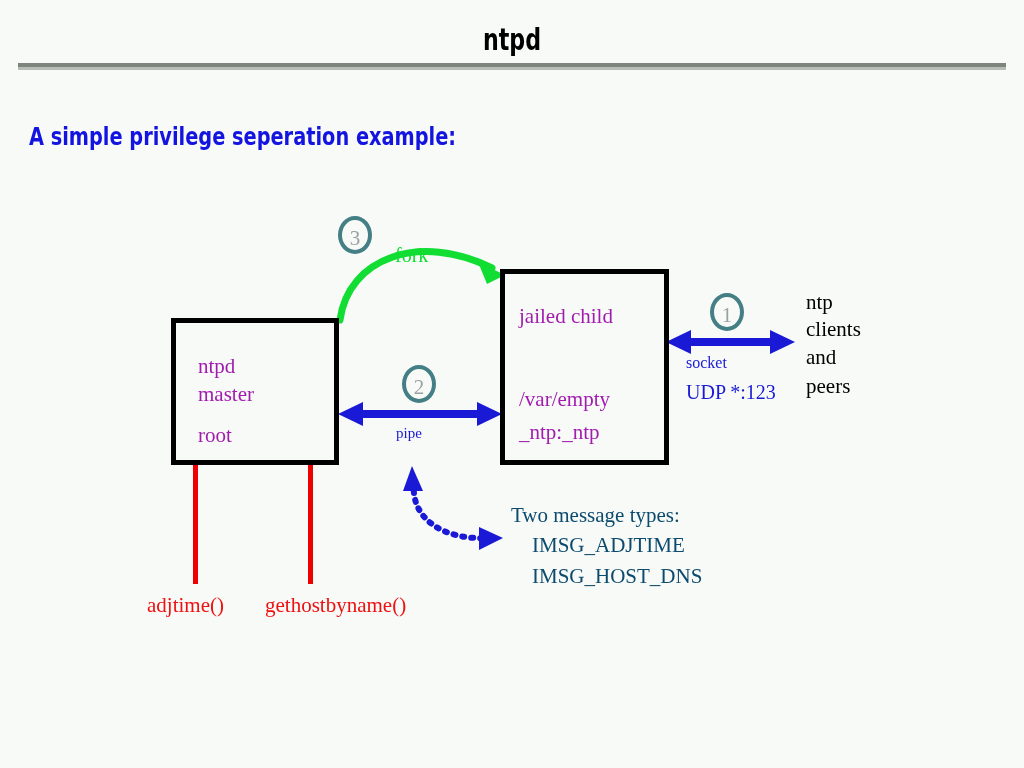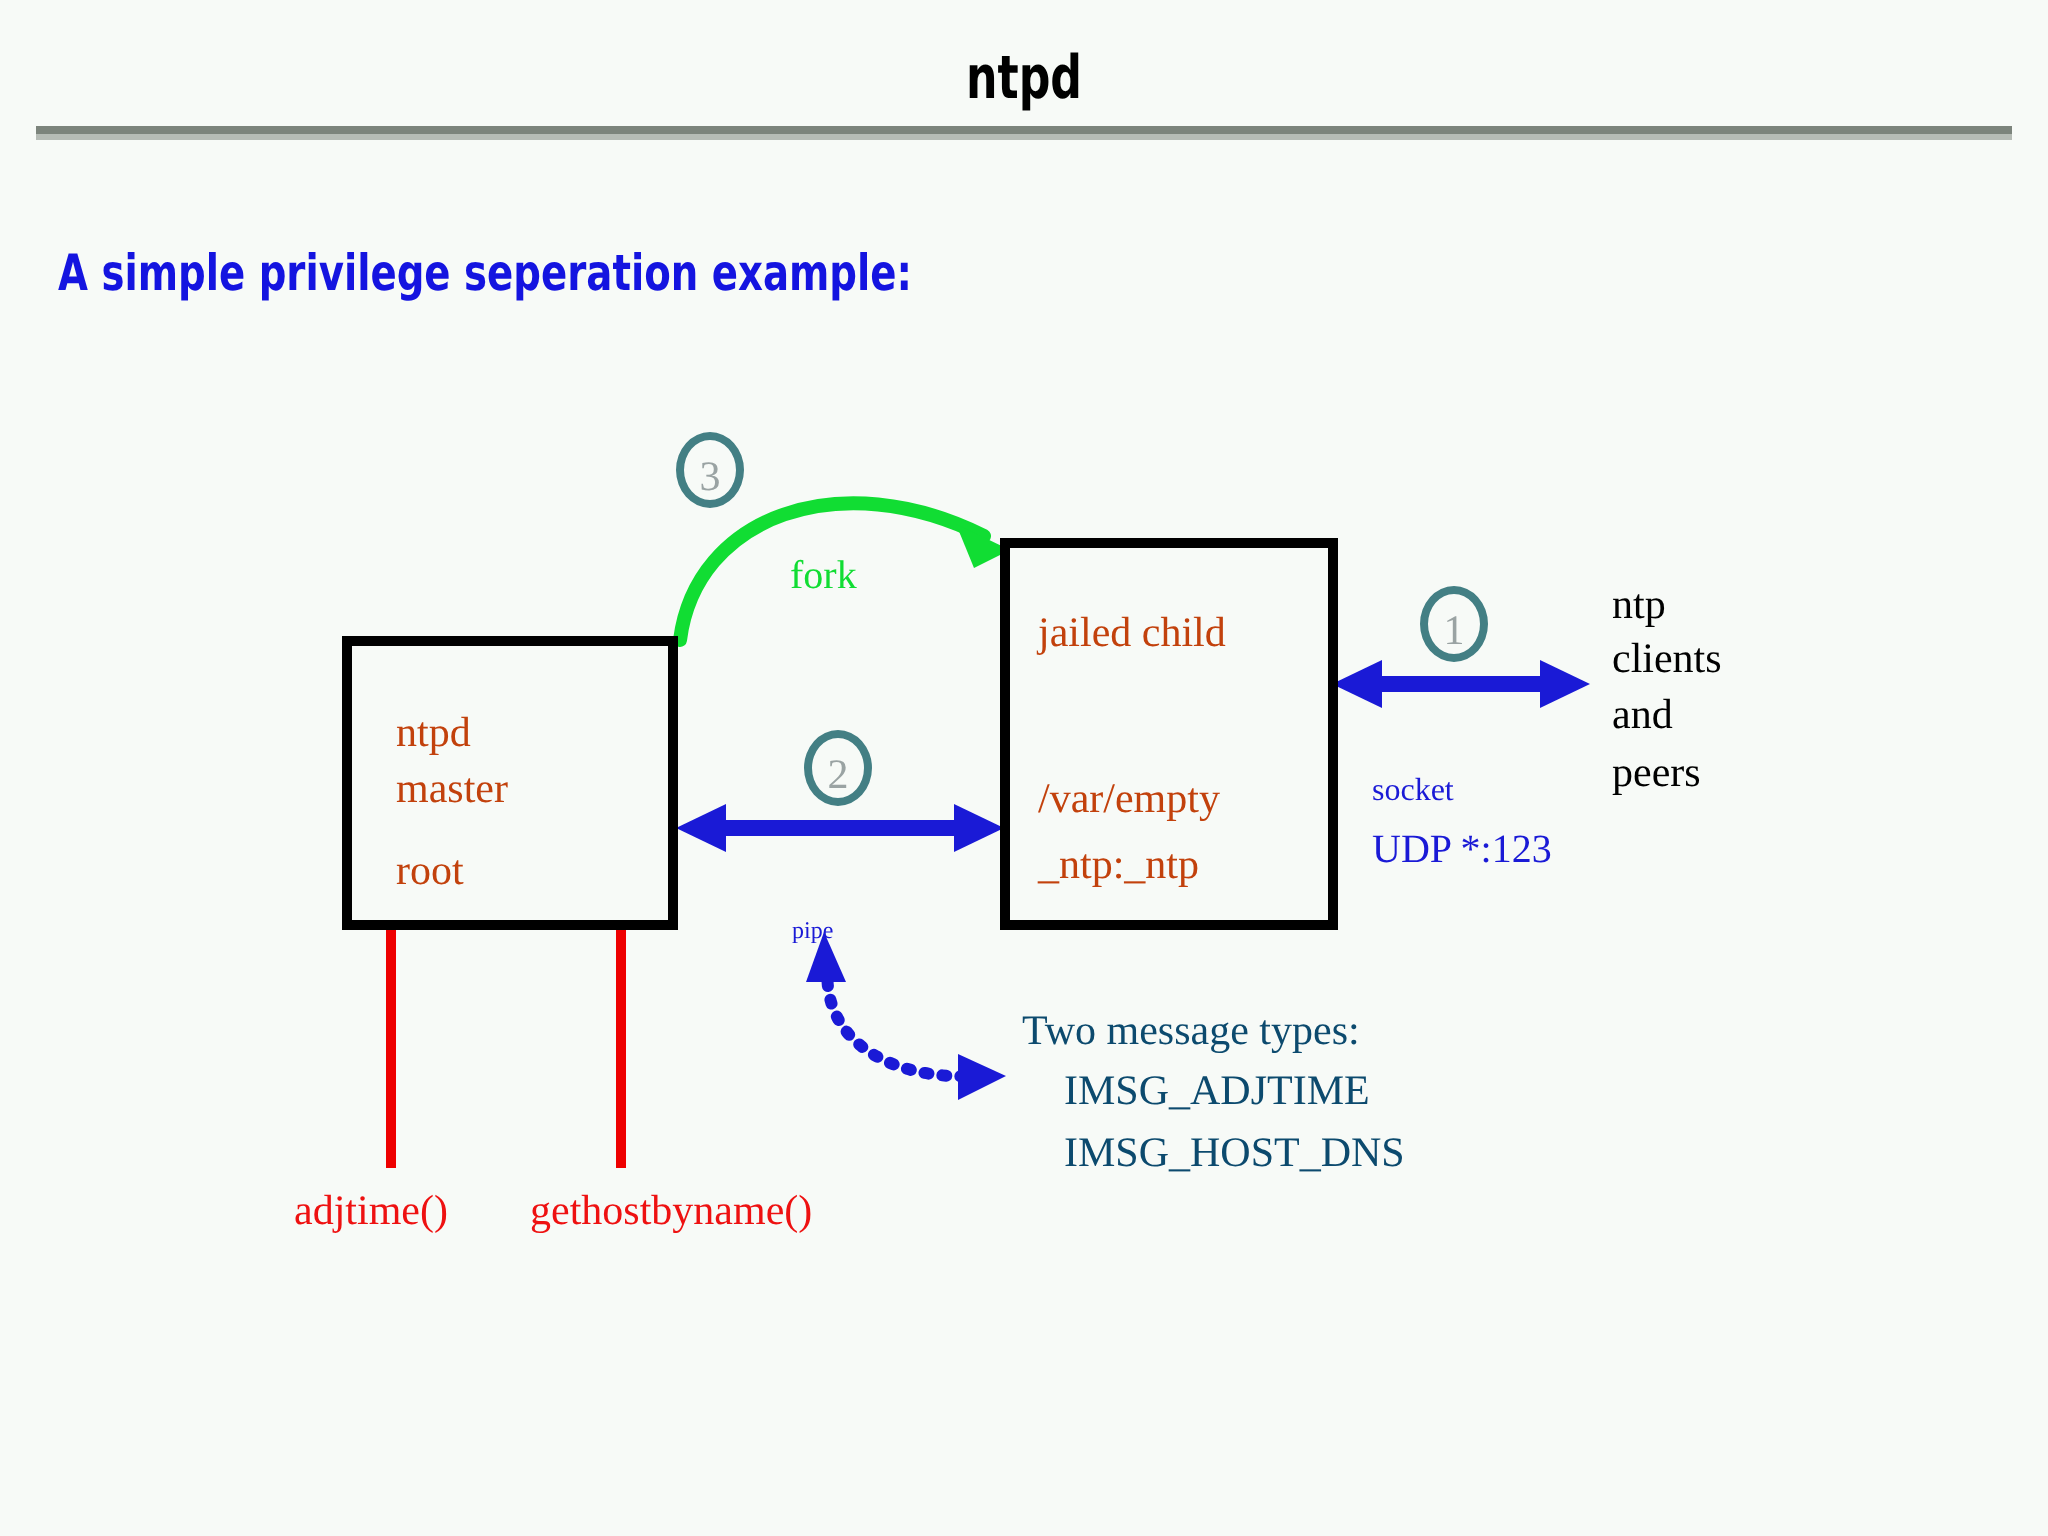--- a/index.html
+++ b/index.html
@@ -74,21 +74,21 @@
   #box-child {
     left: 500px;
     top: 269px;
     width: 169px;
     height: 196px;
   }
   .proc-box .line {
     position: absolute;
     font-family: "Liberation Serif", serif;
     font-size: 21px;
-    color: #c2410c;
+    color: #a21caf;
     white-space: nowrap;
   }
   #box-master .l1 { left: 22px; top: 31px; }
   #box-master .l2 { left: 22px; top: 59px; }
   #box-master .l3 { left: 22px; top: 100px; }
   #box-child .l1 { left: 14px; top: 30px; }
   #box-child .l2 { left: 14px; top: 100px; margin-top: 13px; }
   #box-child .l3 { left: 14px; top: 146px; }
 
   
@@ -115,32 +115,31 @@
   }
   #circle-1 { left: 710px; top: 293px; width: 34px; height: 38px; padding-top: 8px; }
   #circle-2 { left: 402px; top: 365px; width: 34px; height: 38px; padding-top: 8px; }
   #circle-3 { left: 338px; top: 216px; width: 34px; height: 38px; padding-top: 8px; }
 
   
   .lbl {
     position: absolute;
     white-space: nowrap;
     font-family: "Liberation Serif", serif;
-    margin-top: 33px;
   }
   #label-fork {
     left: 395px;
     top: 244px;
     font-size: 20px;
     color: #11dd33;
   }
   #label-pipe {
     left: 396px;
     top: 425px;
-    font-size: 12px;
+    font-size: 15px;
     color: #1a1ad6;
   }
   #label-socket-1 {
     left: 686px;
     top: 354px;
     font-size: 16px;
     color: #1a1ad6;
   }
   #label-socket-2 {
     left: 686px;

